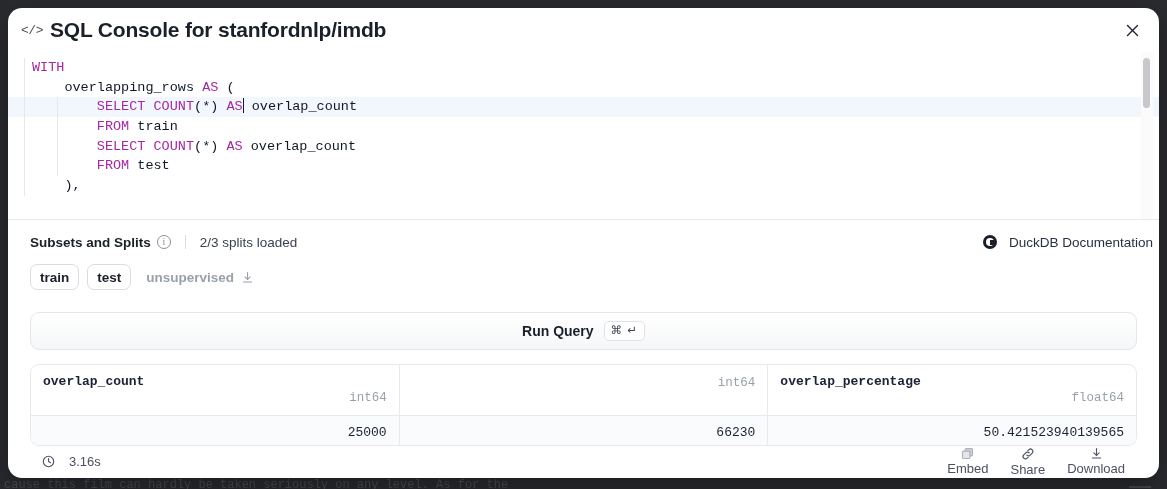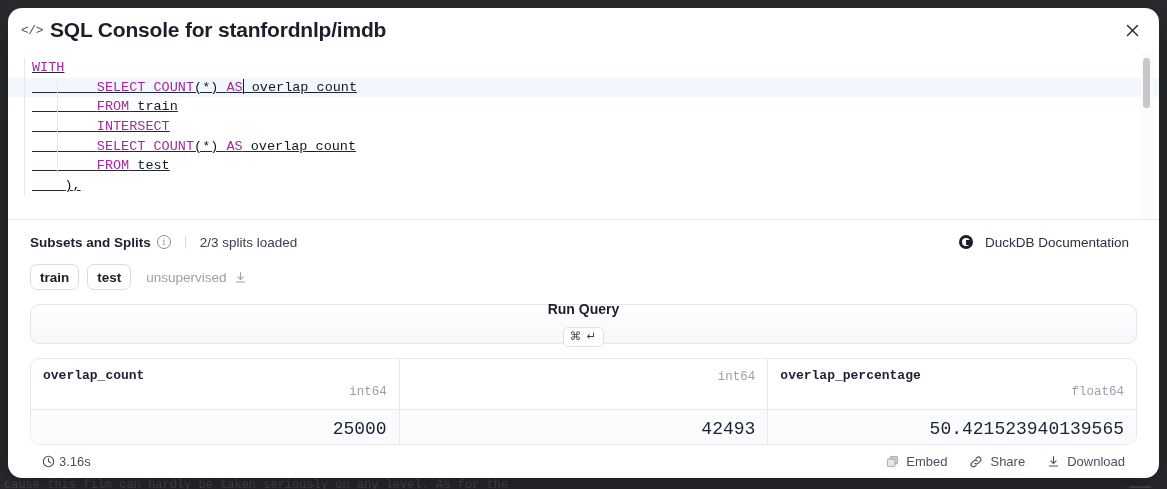--- a/index.html
+++ b/index.html
@@ -95,21 +95,20 @@
     background: #ffffff;
     overflow: hidden;
   }
   #editor {
     position: absolute;
     inset: 0;
     padding: 6px 0 0 0;
     font-family: "Liberation Mono", monospace;
     font-size: 13.5px;
     line-height: 19.7px;
-    text-decoration: underline;
   }
   .code-line {
     position: relative;
     height: 19.7px;
     white-space: pre;
     padding-left: 24px;
     color: #111827;
   }
   .code-line.active { background: #f2f7fd; }
   .kw { color: #a626a4; }
@@ -139,21 +138,21 @@
     top: 6px; right: 9px;
     width: 7px; height: 50px;
     background: #c7c7cc;
     border-radius: 4px;
     cursor: pointer;
   }
 
   
   #splits-section {
     flex: 0 0 auto;
-    padding: 12px 30px 0 22px;
+    padding: 12px 6px 0 22px;
   }
   #splits-top {
     display: flex;
     align-items: center;
     height: 20px;
   }
   #splits-label {
     font-weight: bold;
     font-size: 13.5px;
     color: #1b1f2a;
@@ -230,38 +229,37 @@
     background: #ffffff;
     font-size: 13.5px;
     font-weight: bold;
     color: #1b1f2a;
     cursor: pointer;
   }
   .pill.muted {
     border-color: transparent;
     background: transparent;
     color: #9aa0ab;
-    font-weight: normal;
+    font-weight: bold;
     gap: 7px;
     padding: 0 6px;
   }
 
   
   #run-query-btn {
-    margin: 14px 22px 0 22px;
+    margin: 22px 22px 0 22px;
     height: 40px;
     border: 1px solid #e3e6ec;
     border-radius: 9px;
     background: linear-gradient(180deg,#ffffff 0%,#f6f7f9 100%);
     display: flex;
     align-items: center;
     justify-content: center;
     gap: 10px;
     cursor: pointer;
-    flex-direction: column;
   }
   #run-query-label {
     font-size: 14px;
     font-weight: bold;
     color: #1b1f2a;
   }
   #run-query-kbd {
     border: 1px solid #dfe2e8;
     border-radius: 5px;
     background: #ffffff;
@@ -302,53 +300,54 @@
   .col-type {
     font-family: "Liberation Mono", monospace;
     font-size: 12.5px;
     color: #9aa0ab;
     margin-top: 2px;
     text-align: right;
   }
   .results-row { background: #fafbfc; }
   .results-row .cell {
     font-family: "Liberation Mono", monospace;
-    font-size: 18px;
+    font-size: 13px;
     color: #1b2233;
     text-align: right;
     padding: 9px 12px;
     white-space: nowrap;
     overflow: hidden;
   }
 
   
   #results-footer {
     margin: 0 22px;
     height: 34px;
     display: flex;
     align-items: center;
     padding: 0 12px;
     font-size: 13px;
     color: #4b5161;
   }
   #exec-time {
-    display: flex; align-items: center; gap: 4px;
+    display: flex; align-items: center; gap: 14px;
     color: #4b5161;
   }
   #footer-actions {
     margin-left: auto;
     display: flex;
     align-items: center;
     gap: 22px;
   }
   .footer-action {
-    display: flex; align-items: center; gap: 7px;
+    display: flex; align-items: center; gap: 1px;
     color: #4b5161;
     cursor: pointer;
     font-size: 13px;
+    flex-direction: column;
   }
   svg { display: block; }
 </style>
 </head>
 <body>
 
 <div id="backdrop">
   <div id="backdrop-text">cause this film can hardly be taken seriously on any level.  As for the</div>
   <div id="backdrop-tick"></div>
 </div>
@@ -361,23 +360,23 @@
     <span id="close-btn">
       <svg width="13" height="13" viewBox="0 0 13 13" fill="none" stroke="currentColor" stroke-width="1.4" stroke-linecap="round">
         <path d="M1.5 1.5 L11.5 11.5 M11.5 1.5 L1.5 11.5"></path>
       </svg>
     </span>
   </div>
 
   <div id="editor-wrap">
     <div id="editor">
         <div class="code-line"><span class="ind-guide" style="left: 16px;"></span><span></span><span class="kw" style="color: rgb(166, 38, 164);">WITH</span></div>
+        <div class="code-line"><span class="ind-guide" style="left: 16px;"></span><span>    </span><span>overlapping_rows </span><span class="kw" style="color: rgb(166, 38, 164);">AS</span><span> (</span></div>
         <div class="code-line active"><span class="ind-guide" style="left: 16px;"></span><span class="ind-guide" style="left: 48.5px;"></span><span>        </span><span class="kw" style="color: rgb(166, 38, 164);">SELECT COUNT</span><span>(*) </span><span class="kw" style="color: rgb(166, 38, 164);">AS</span><span class="caret"></span><span> overlap_count</span></div>
         <div class="code-line"><span class="ind-guide" style="left: 16px;"></span><span class="ind-guide" style="left: 48.5px;"></span><span>        </span><span class="kw" style="color: rgb(166, 38, 164);">FROM</span><span> train</span></div>
-        <div class="code-line"><span class="ind-guide" style="left: 16px;"></span><span class="ind-guide" style="left: 48.5px;"></span><span>        </span><span class="kw" style="color: rgb(166, 38, 164);">INTERSECT</span></div>
         <div class="code-line"><span class="ind-guide" style="left: 16px;"></span><span class="ind-guide" style="left: 48.5px;"></span><span>        </span><span class="kw" style="color: rgb(166, 38, 164);">SELECT COUNT</span><span>(*) </span><span class="kw" style="color: rgb(166, 38, 164);">AS</span><span> overlap_count</span></div>
         <div class="code-line"><span class="ind-guide" style="left: 16px;"></span><span class="ind-guide" style="left: 48.5px;"></span><span>        </span><span class="kw" style="color: rgb(166, 38, 164);">FROM</span><span> test</span></div>
         <div class="code-line"><span class="ind-guide" style="left: 16px;"></span><span>    </span><span>),</span></div>
       </div>
     <div id="editor-scroll-track"></div>
     <div id="editor-scroll-thumb"></div>
   </div>
 
   <div id="splits-section">
     <div id="splits-top">
@@ -423,21 +422,21 @@
           <div class="col-type">int64</div>
         </div>
         <div class="cell">
           <div class="col-name">overlap_percentage</div>
           <div class="col-type">float64</div>
         </div>
       </div>
     <div id="results-body">
         <div class="results-row">
           <div class="cell">25000</div>
-          <div class="cell">42493</div>
+          <div class="cell">66230</div>
           <div class="cell">50.421523940139565</div>
         </div>
       </div>
   </div>
 
   <div id="results-footer">
     <span id="exec-time">
       <svg width="13" height="13" viewBox="0 0 14 14" fill="none" stroke="currentColor" stroke-width="1.2">
         <circle cx="7" cy="7" r="5.6"></circle>
         <path d="M7 3.8 V7 L9.2 8.3" stroke-linecap="round"></path>

